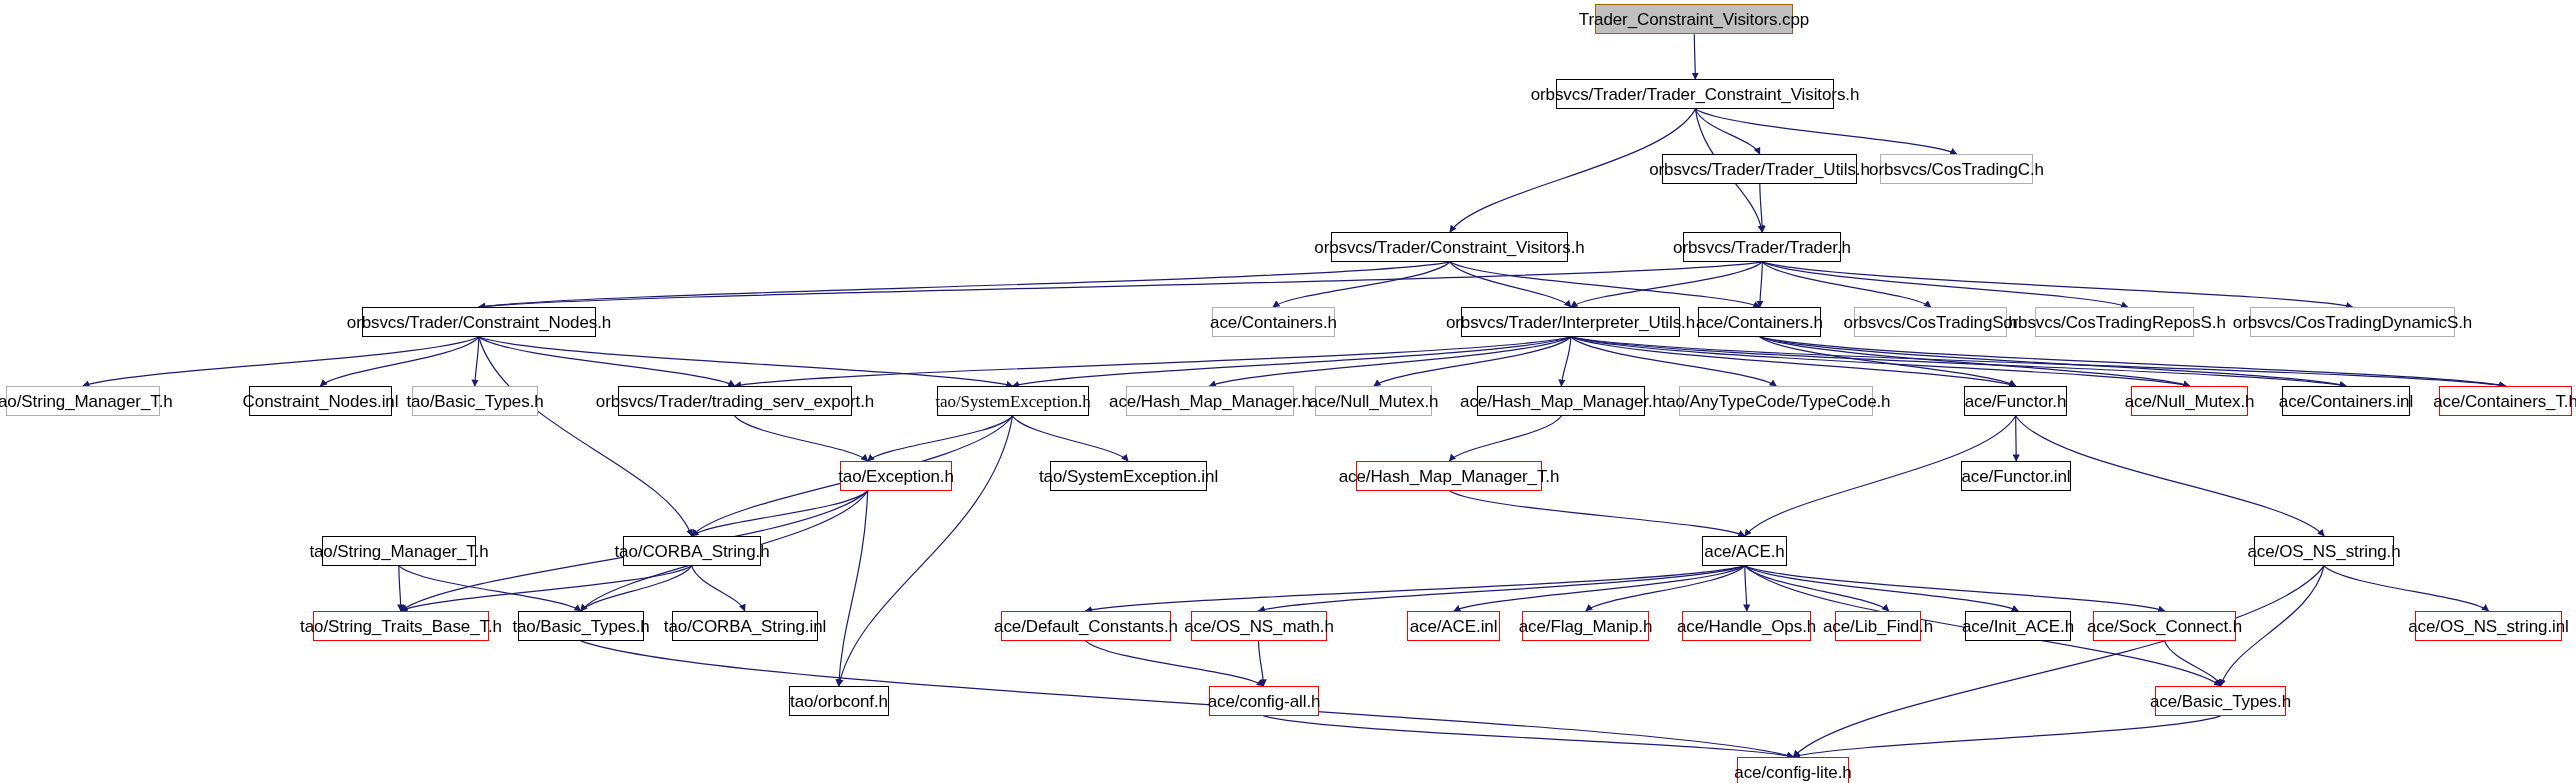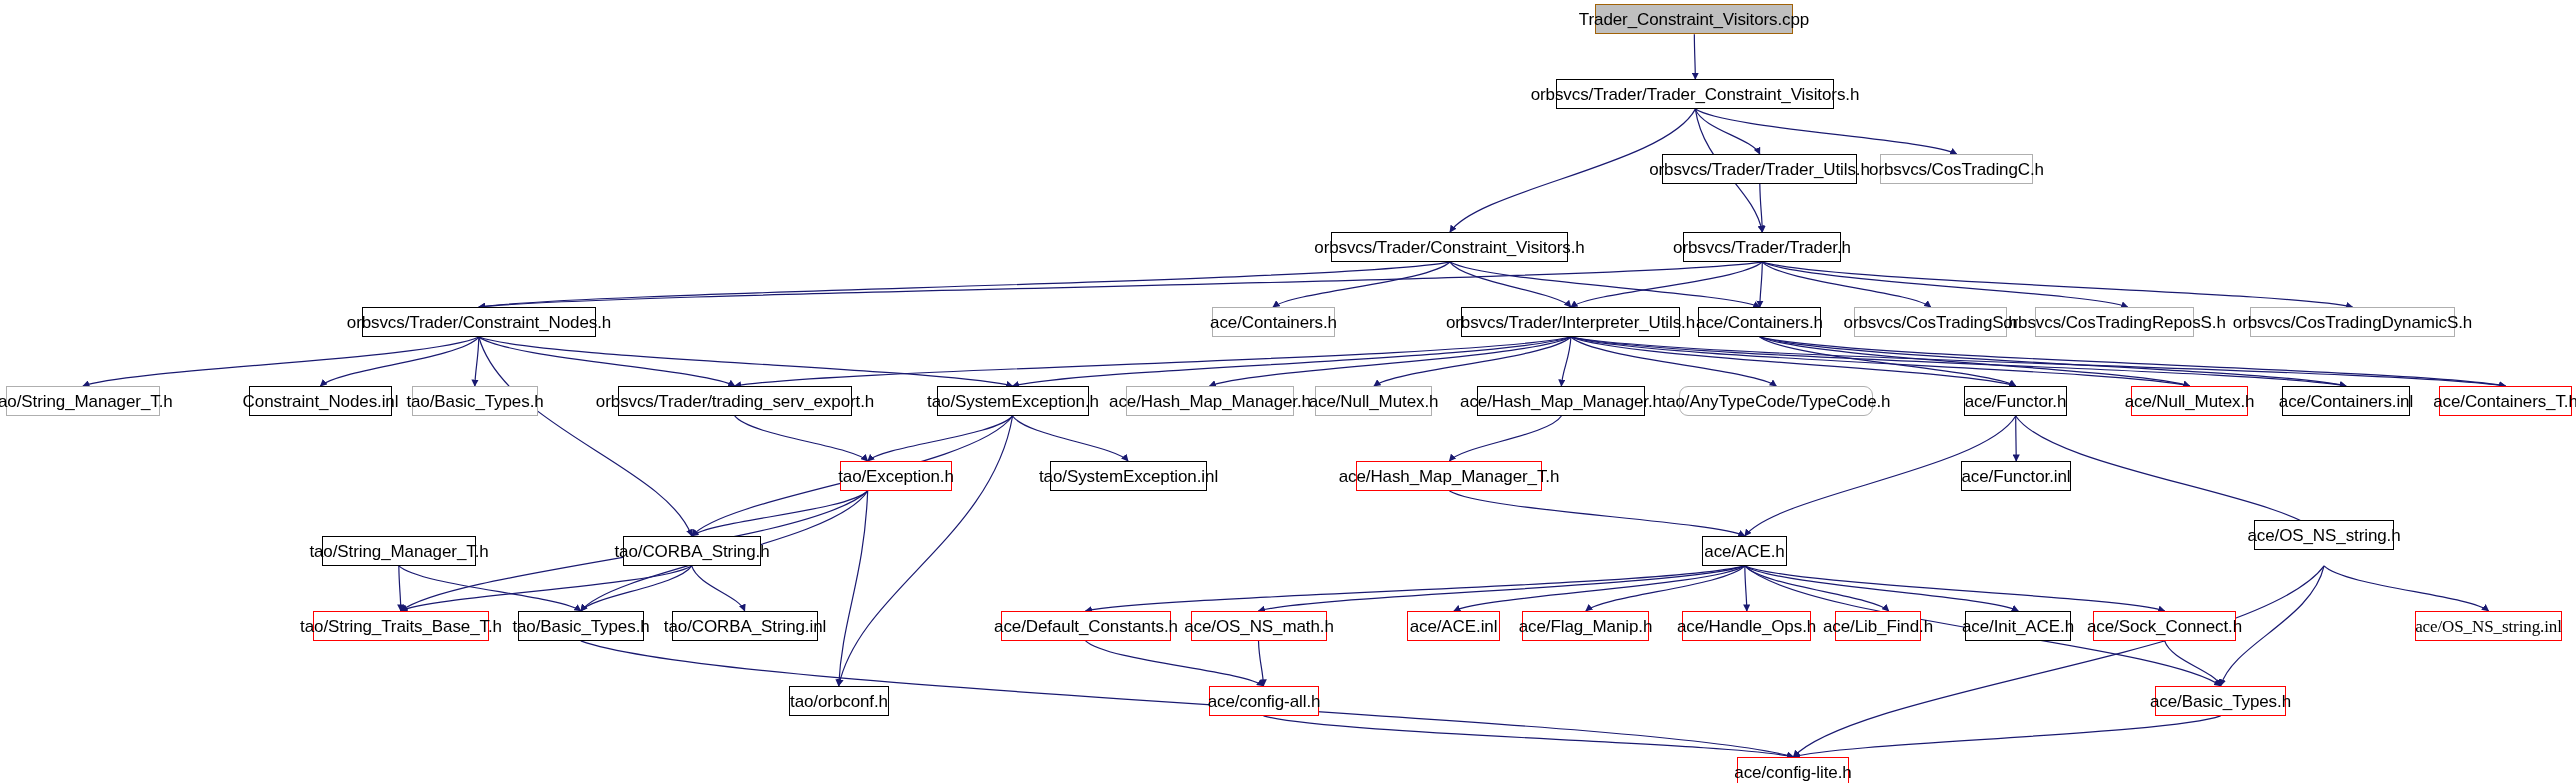--- a/index.html
+++ b/index.html
@@ -184,33 +184,33 @@
       </div>
       <div class="node black" style="left: 249px; top: 386px; width: 143px;">
         <span>Constraint_Nodes.inl</span>
       </div>
       <div class="node default" style="left: 412px; top: 386px; width: 126px;">
         <span>tao/Basic_Types.h</span>
       </div>
       <div class="node black" style="left: 618px; top: 386px; width: 234px;">
         <span>orbsvcs/Trader/trading_serv_export.h</span>
       </div>
-      <div class="node black" style="left: 937px; top: 386px; width: 152px;">
+      <div class="node black" style="left: 937px; top: 386px; width: 152px; font-family: Liberation Serif, serif;">
         <span>tao/SystemException.h</span>
       </div>
       <div class="node default" style="left: 1126px; top: 386px; width: 168px;">
         <span>ace/Hash_Map_Manager.h</span>
       </div>
       <div class="node default" style="left: 1315px; top: 386px; width: 117px;">
         <span>ace/Null_Mutex.h</span>
       </div>
       <div class="node black" style="left: 1477px; top: 386px; width: 168px;">
         <span>ace/Hash_Map_Manager.h</span>
       </div>
-      <div class="node default" style="left: 1679px; top: 386px; width: 194px; border-radius: 9px;">
+      <div class="node default" style="left: 1679px; top: 386px; width: 194px;">
         <span>tao/AnyTypeCode/TypeCode.h</span>
       </div>
       <div class="node black" style="left: 1964px; top: 386px; width: 103px;">
         <span>ace/Functor.h</span>
       </div>
       <div class="node red" style="left: 2131px; top: 386px; width: 117px;">
         <span>ace/Null_Mutex.h</span>
       </div>
       <div class="node black" style="left: 2282px; top: 386px; width: 128px;">
         <span>ace/Containers.inl</span>
@@ -232,21 +232,21 @@
       </div>
       <div class="node black" style="left: 322px; top: 536px; width: 154px;">
         <span>tao/String_Manager_T.h</span>
       </div>
       <div class="node black" style="left: 623px; top: 536px; width: 138px;">
         <span>tao/CORBA_String.h</span>
       </div>
       <div class="node black" style="left: 1702px; top: 536px; width: 85px;">
         <span>ace/ACE.h</span>
       </div>
-      <div class="node black" style="left: 2254px; top: 520px; width: 140px;">
+      <div class="node black" style="left: 2254px; top: 536px; width: 140px;">
         <span>ace/OS_NS_string.h</span>
       </div>
       <div class="node red" style="left: 313px; top: 611px; width: 176px;">
         <span>tao/String_Traits_Base_T.h</span>
       </div>
       <div class="node black" style="left: 518px; top: 611px; width: 126px;">
         <span>tao/Basic_Types.h</span>
       </div>
       <div class="node black" style="left: 672px; top: 611px; width: 146px;">
         <span>tao/CORBA_String.inl</span>
@@ -268,21 +268,21 @@
       </div>
       <div class="node red" style="left: 1835px; top: 611px; width: 86px;">
         <span>ace/Lib_Find.h</span>
       </div>
       <div class="node black" style="left: 1965px; top: 611px; width: 106px;">
         <span>ace/Init_ACE.h</span>
       </div>
       <div class="node red" style="left: 2093px; top: 611px; width: 143px;">
         <span>ace/Sock_Connect.h</span>
       </div>
-      <div class="node red" style="left: 2415px; top: 611px; width: 147px; font-family: Liberation Serif, serif;">
+      <div class="node red" style="left: 2415px; top: 611px; width: 147px;">
         <span>ace/OS_NS_string.inl</span>
       </div>
       <div class="node black" style="left: 789px; top: 686px; width: 100px;">
         <span>tao/orbconf.h</span>
       </div>
       <div class="node red" style="left: 1209px; top: 686px; width: 110px;">
         <span>ace/config-all.h</span>
       </div>
       <div class="node red" style="left: 2155px; top: 686px; width: 131px;">
         <span>ace/Basic_Types.h</span>

